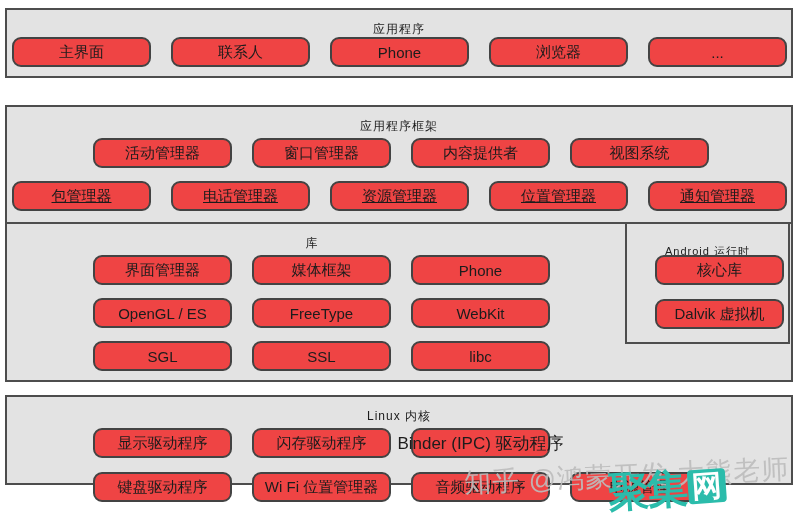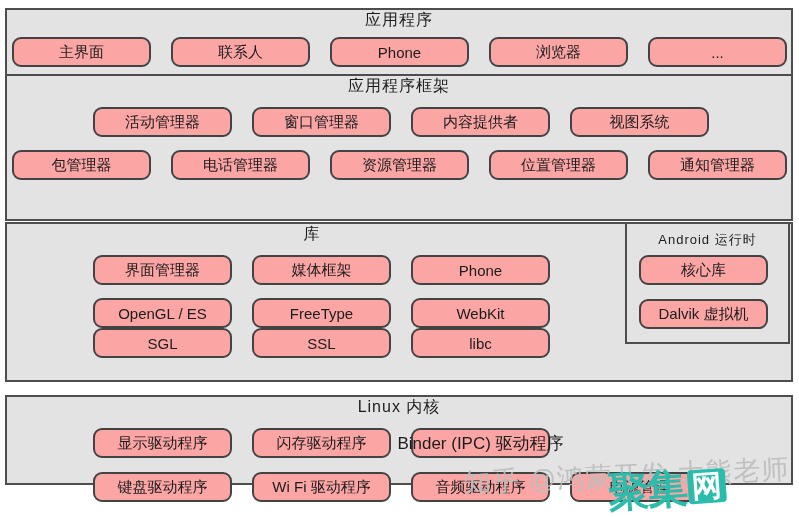--- a/index.html
+++ b/index.html
@@ -7,53 +7,53 @@
     width:799px; height:517px; position:relative; overflow:hidden;
     background:#ffffff;
     font-family:"Liberation Sans","DejaVu Sans",sans-serif;
     color:#1c1c1c;
   }
   .panel {
     position:absolute; left:5px; width:788px;
     background:#e3e3e3; border:2px solid #4d4d4d; box-sizing:border-box;
   }
   #apps      { top:8px;   height:70px;  }
-  #framework { top:74px;  height:147px; }
+  #framework { top:105px;  height:147px; }
   #libraries { top:222px; height:160px; }
   #kernel    { top:395px; height:90px; }
 
   .panel-title {
-    text-align:center; padding-top:0; font-size:16px; letter-spacing:1px;
+    text-align:center; padding-top:11px; font-size:12px; letter-spacing:1px;
   }
   #libraries > .panel-title { width:610px; }
 
   .row { position:absolute; display:flex; gap:20px; }
   .box {
     width:139px; height:30px; box-sizing:border-box;
-    background:#fca5a5; border:2px solid #434343; border-radius:9px;
+    background:#ef4444; border:2px solid #434343; border-radius:9px;
     display:flex; align-items:center; justify-content:center;
     font-size:15px; white-space:nowrap;
   }
   .box.small { font-size:17px; }
 
   #apps .row         { left:5px;  top:27px; }
   #framework .row-1  { left:86px; top:31px; }
-  #framework .row-2  { left:5px;  top:74px; }
+  #framework .row-2  { left:5px;  top:74px;text-decoration:underline; }
   #libraries .row-1  { left:86px; top:31px; }
   #libraries .row-2  { left:86px; top:74px; }
-  #libraries .row-3  { left:86px; top:104px; }
+  #libraries .row-3  { left:86px; top:117px; }
   #kernel .row-1     { left:86px; top:31px; }
   #kernel .row-2     { left:86px; top:75px; }
 
   #runtime {
     position:absolute; left:618px; top:-2px; width:165px; height:122px;
     background:#e3e3e3; border:2px solid #4d4d4d; box-sizing:border-box; z-index:2;
   }
-  #runtime .panel-title { padding-top:7px; font-size:13px; }
-  #runtime .box { position:absolute; left:12px; width:129px; }
+  #runtime .panel-title { padding-top:20px; font-size:11px; }
+  #runtime .box { position:absolute; left:28px; width:129px; }
   #runtime .rt-box-1 { top:31px; }
   #runtime .rt-box-2 { top:75px; }
 
   .watermark {
     position:absolute; left:464px; top:458px; z-index:5;
     font-size:27px; letter-spacing:1px; white-space:nowrap;
     color:#bdbdbd; opacity:0.9;
     transform:rotate(-2.5deg);
     pointer-events:none;
   }
@@ -127,20 +127,20 @@
 
 <div class="panel" id="kernel">
   <div class="panel-title">Linux 内核</div>
   <div class="row row-1">
     <div class="box">显示驱动程序</div>
     <div class="box">闪存驱动程序</div>
     <div class="box small">Binder (IPC) 驱动程序</div>
   </div>
   <div class="row row-2">
     <div class="box">键盘驱动程序</div>
-    <div class="box">Wi Fi 驱动程序</div>
+    <div class="box">Wi Fi 位置管理器</div>
     <div class="box">音频驱动程序</div>
     <div class="box">电源管理</div>
   </div>
 </div>
 
 <div class="watermark">知乎 @鸿蒙开发 大熊老师</div>
 <div class="site-logo"><span class="logo-main">聚集</span><span class="logo-net">网</span></div>
 
 </body></html>

